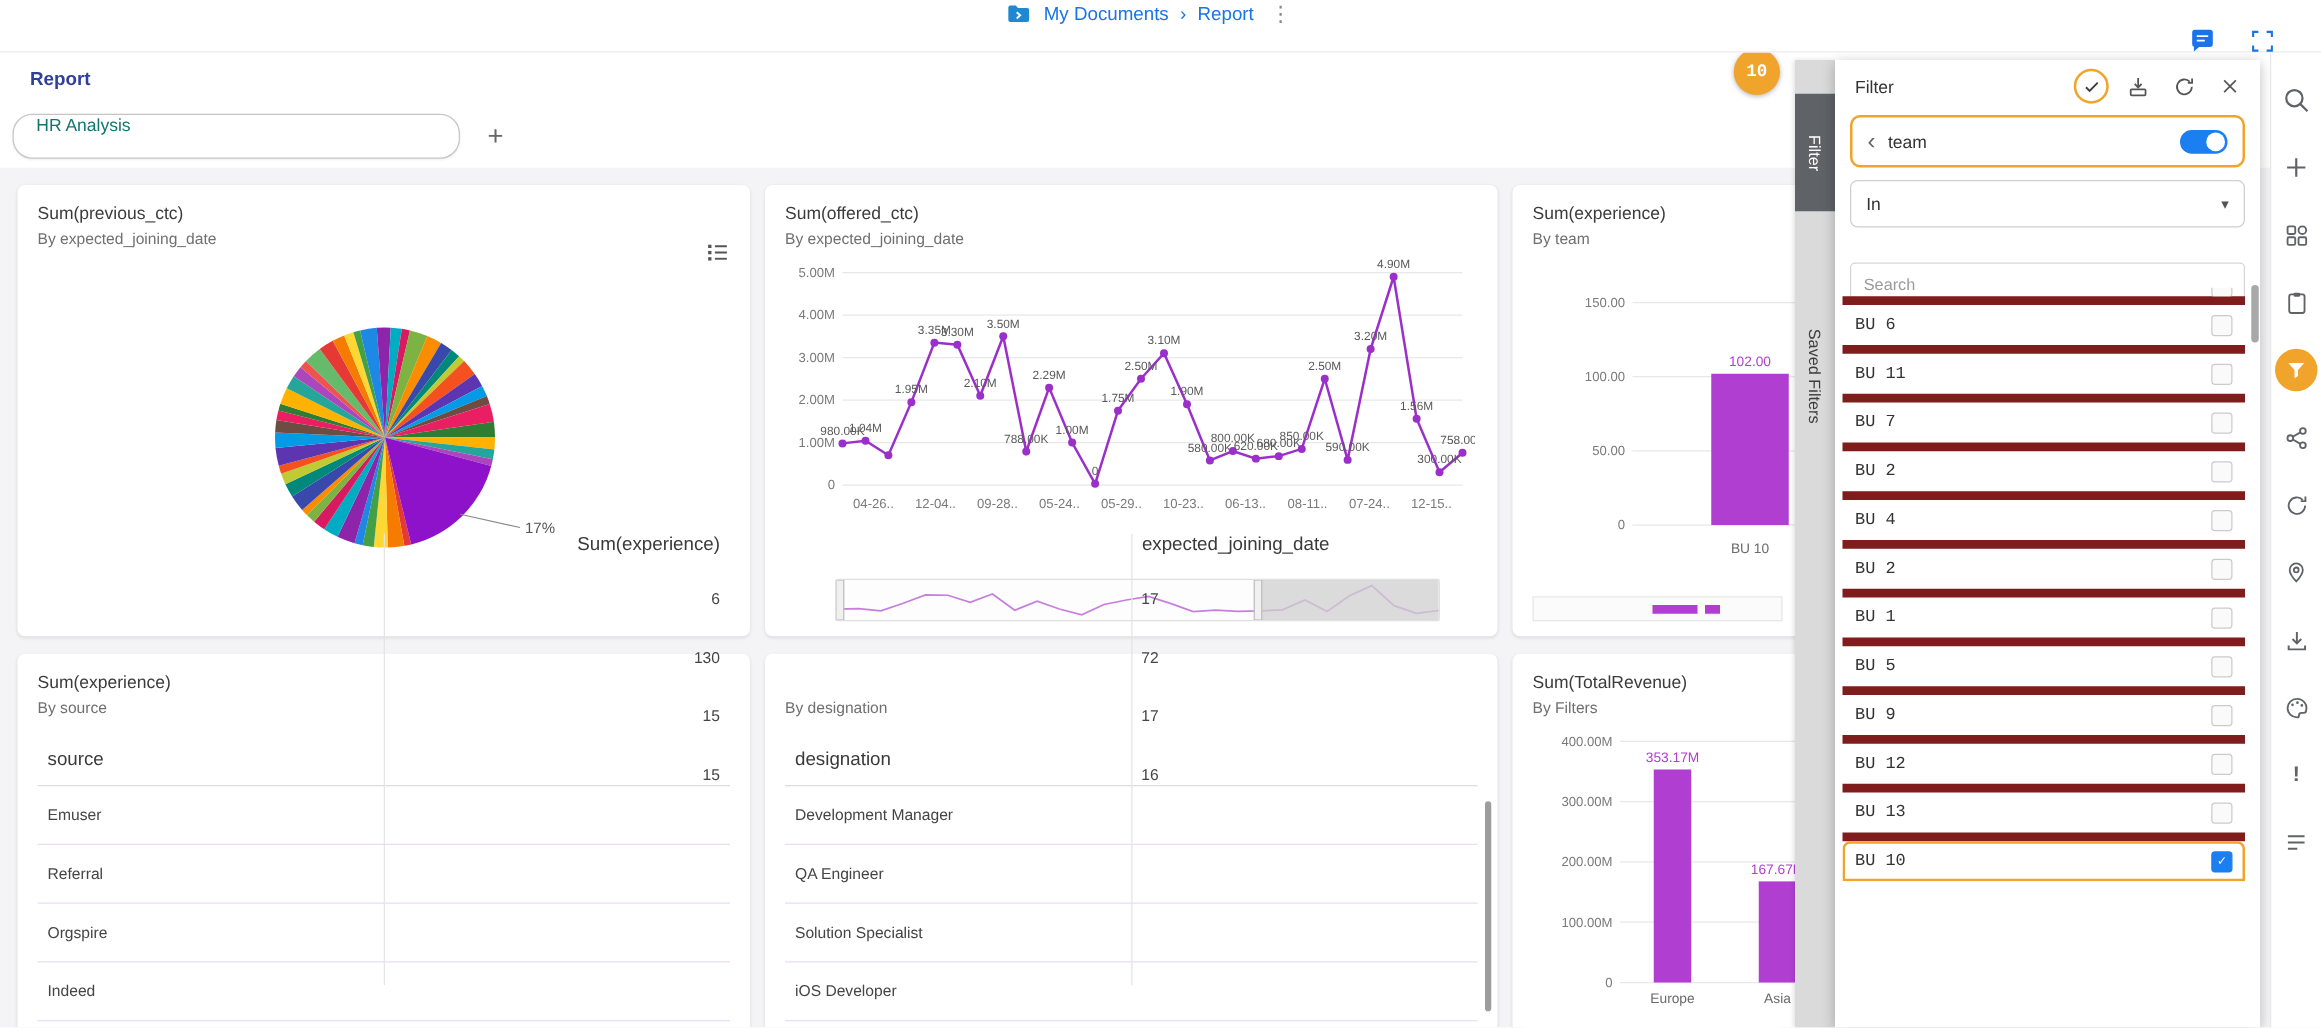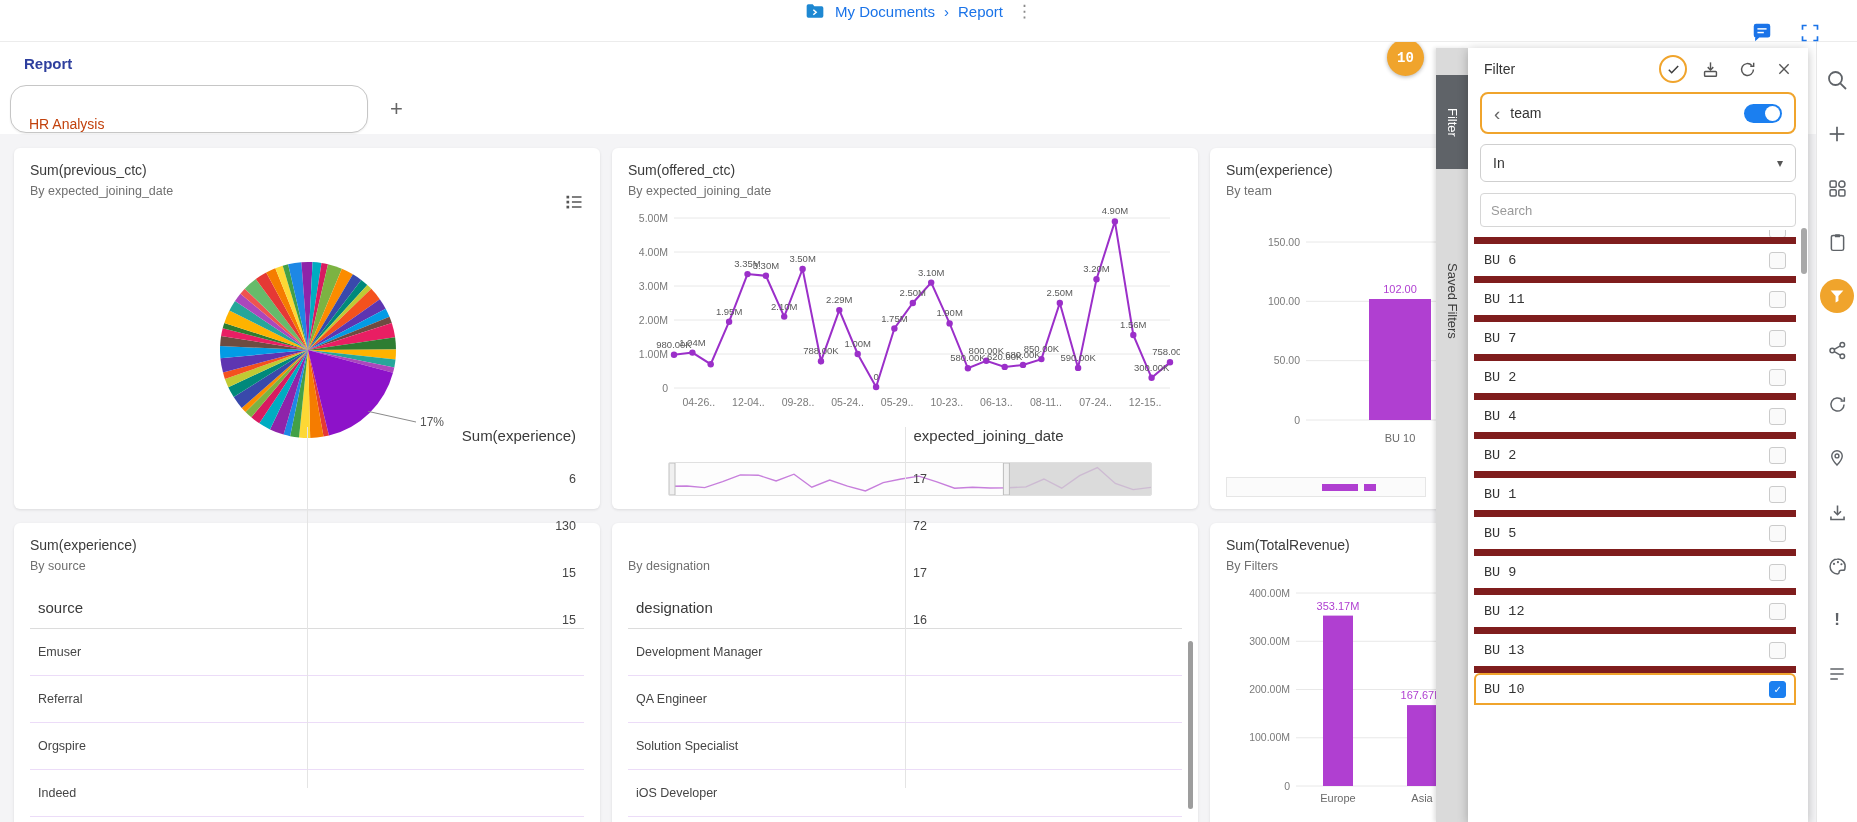--- a/index.html
+++ b/index.html
@@ -16,22 +16,22 @@
   .kebab { color:#8a8a8a; font-size:17px; margin-left:4px; cursor:pointer; }
   .topbar-right { margin-left:auto; display:flex; align-items:center; gap:26px; }
   .tb-ic { width:22px; height:22px; display:flex; align-items:center; justify-content:center; cursor:pointer; }
 
   
   .report-header { position:absolute; top:42px; left:0; right:41px; height:42px; background:#fff;
     display:flex; align-items:center; padding-left:24px; z-index:1; }
   .report-title { font-size:15px; font-weight:bold; color:#2e3f9e; }
   .tabrow { position:absolute; top:84px; left:0; right:41px; height:50px; background:#fff;
     display:flex; align-items:center; padding-left:10px; z-index:1; }
-  .tab { width:358px; height:48px; border:1px solid #c6c6c6; border-radius:16px; background:#fff;
-    display:flex; align-items:flex-end; padding:0 18px; font-size:14px; color:#c2410c;
+  .tab { width:358px; height:36px; border:1px solid #c6c6c6; border-radius:16px; background:#fff;
+    display:flex; align-items:flex-start; padding:0 18px; font-size:14px; color:#0f766e;
     box-shadow:0 1px 2px rgba(0,0,0,.07); cursor:pointer; }
   .addtab { margin-left:22px; font-size:22px; color:#666; cursor:pointer; line-height:1; }
 
   
   .dashboard { position:absolute; top:134px; left:0; right:41px; bottom:0; background:#f4f4f6; overflow:hidden; }
   .card { position:absolute; background:#fff; border-radius:6px; box-shadow:0 1px 3px rgba(0,0,0,.10);
     padding:14px 16px; }
   .c1 { left:14px;  top:14px;  width:586px; height:361px; }
   .c2 { left:612px; top:14px;  width:586px; height:361px; }
   .c3 { left:1210px;top:14px;  width:330px; height:361px; }
@@ -76,21 +76,21 @@
   .hic { width:28px; height:28px; display:flex; align-items:center; justify-content:center;
     margin-left:9px; cursor:pointer; }
   .hic.ok { border:2px solid #f0a42c; border-radius:50%; }
   .fp-field { margin:2px 12px 10px; height:42px; border:2px solid #f0a42c; border-radius:8px;
     display:flex; align-items:center; padding:0 12px; gap:10px; }
   .back-chevron { color:#666; font-size:19px; cursor:pointer; line-height:1; }
   .fname { flex:1; font-size:14px; color:#333; }
   .toggle { width:38px; height:19px; border-radius:10px; background:#1b7ff0; position:relative; cursor:pointer; }
   .toggle::after { content:""; position:absolute; right:2px; top:2px; width:15px; height:15px;
     background:#fff; border-radius:50%; }
-  .fp-op { margin:0 12px 11px; height:38px; border:1px solid #cfcfcf; border-radius:6px;
+  .fp-op { margin:0 12px 28px; height:38px; border:1px solid #cfcfcf; border-radius:6px;
     display:flex; align-items:center; padding:0 12px; font-size:14px; color:#333; cursor:pointer; }
   .fp-op .chev { margin-left:auto; color:#555; font-size:12px; }
   .fp-search { margin:0 12px 4px; height:34px; border:1px solid #d6d6d6; border-radius:4px;
     display:flex; align-items:center; padding:0 10px; }
   .fp-search input { border:none; outline:none; font-size:13px; width:100%; color:#333;
     font-family:"Liberation Sans", sans-serif; background:transparent; }
   .fp-search input::placeholder { color:#9a9a9a; }
   .fp-list { position:absolute; top:182px; left:0; right:8px; bottom:0; overflow:hidden; padding:0 4px 0 6px; }
   .frow { display:flex; align-items:center; height:39px; border-bottom:7px solid #7f1d1d; padding:0 10px;font-family:Liberation Mono, monospace; }
   .frow.partial { height:14px; overflow:hidden; justify-content:flex-end; align-items:flex-start; }

